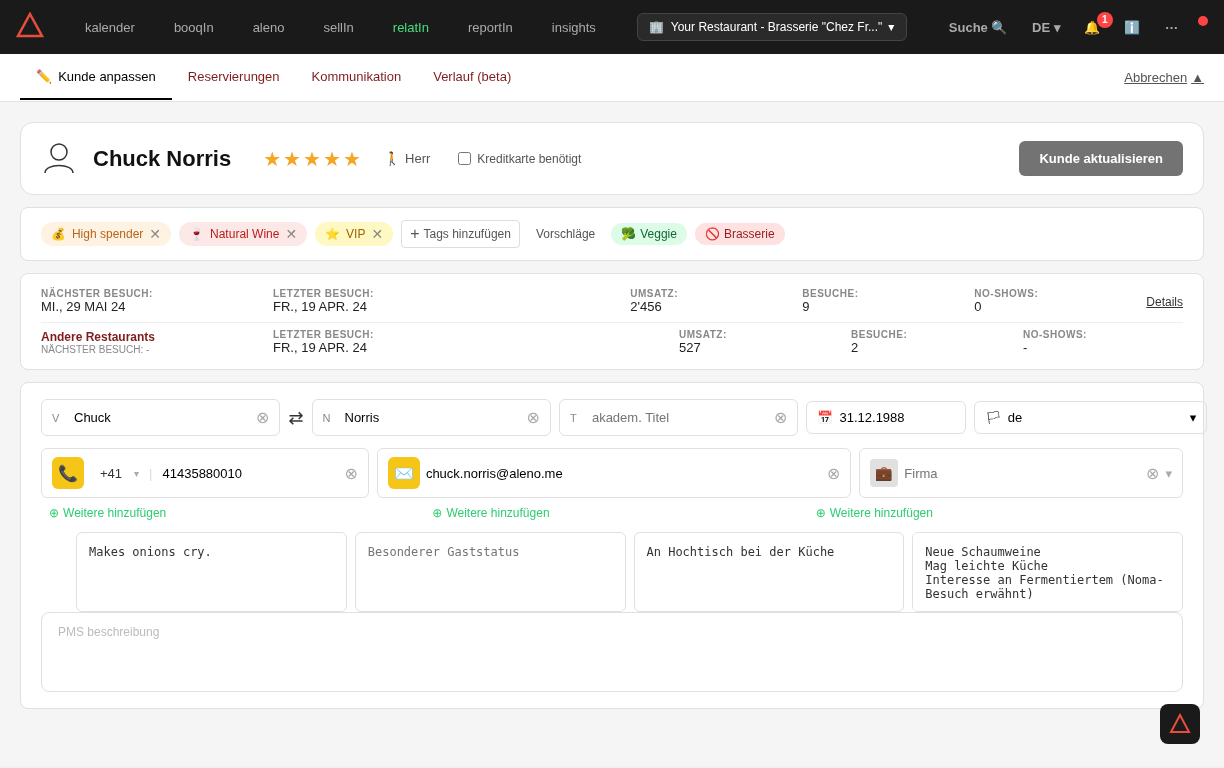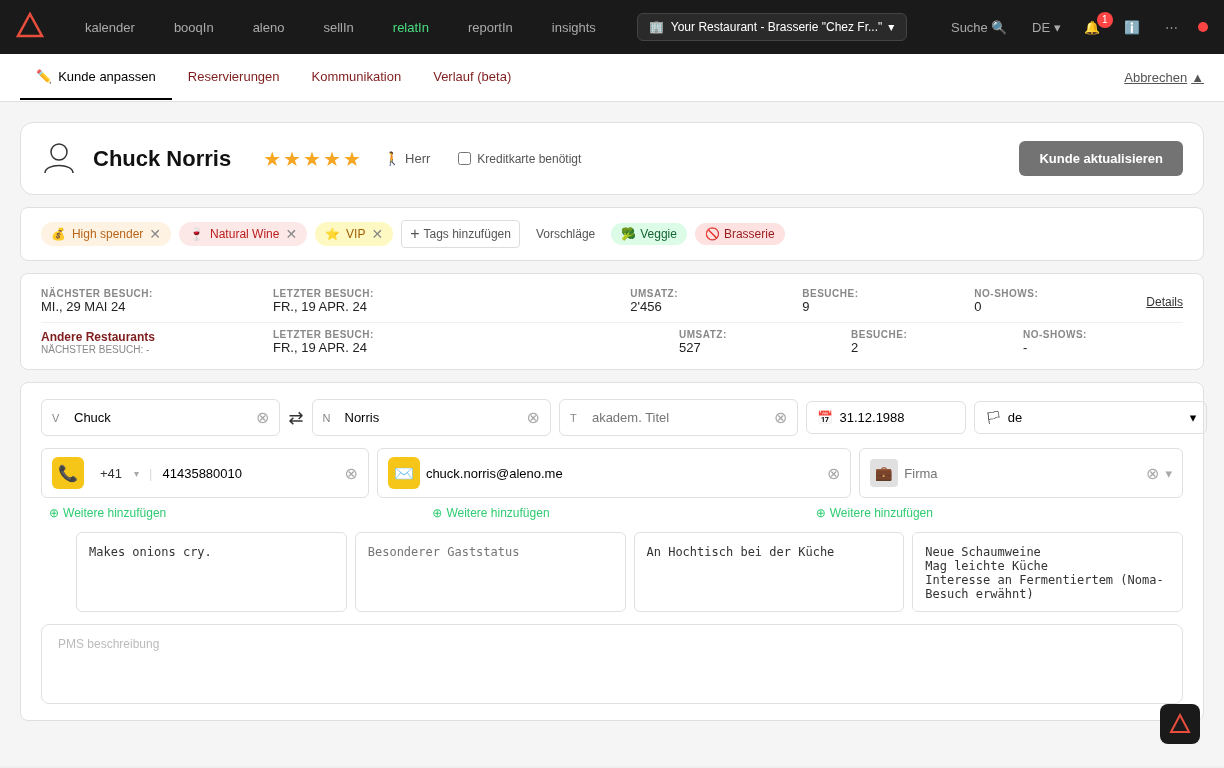--- a/index.html
+++ b/index.html
@@ -32,23 +32,24 @@
       color: #fff;
       font-size: 12px;
       display: flex;
       align-items: center;
       gap: 6px;
       cursor: pointer;
     }
     .nav-right {
       margin-left: auto;
       display: flex;
-      align-items: center;
+      align-items: flex-start;
       gap: 8px;
       color: #aaa;
+      font-weight: bold;
     }
     .nav-right-item {
       padding: 4px 8px;
       cursor: pointer;
       font-size: 13px;
       color: #aaa;
       display: flex;
       align-items: center;
       gap: 4px;
     }
@@ -390,21 +391,20 @@
       align-items: center;
       gap: 4px;
       padding: 4px 8px;
     }
 
     
     .notes-row {
       display: grid;
       grid-template-columns: 1fr 1fr 1fr 1fr;
       gap: 8px;
-      margin-bottom: 12px;
       padding-left: 35px;
     }
     .note-field {
       background: #fff;
       border: 1px solid #e0e0e0;
       border-radius: 6px;
       padding: 12px;
       min-height: 80px;
       font-size: 12px;
       color: #333;

